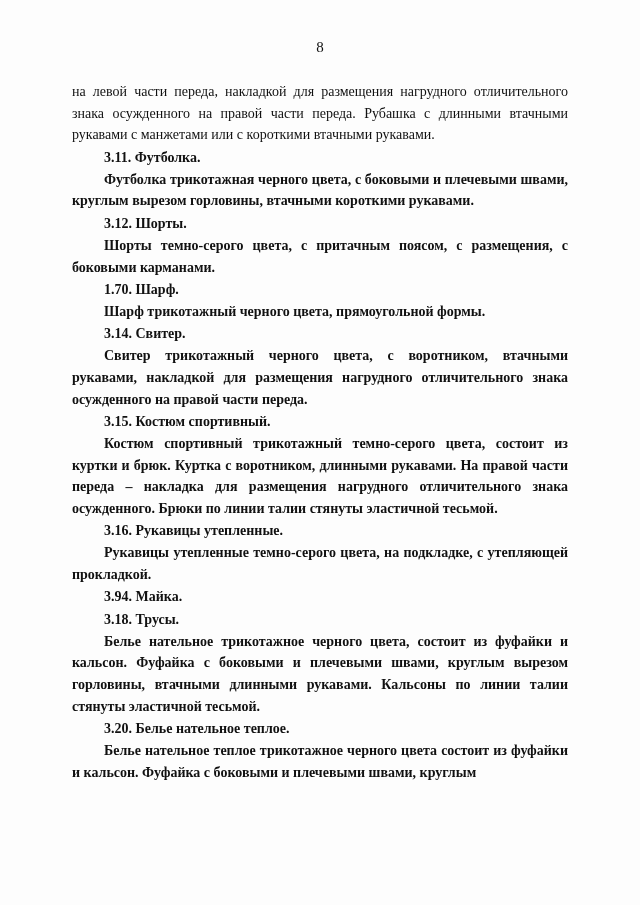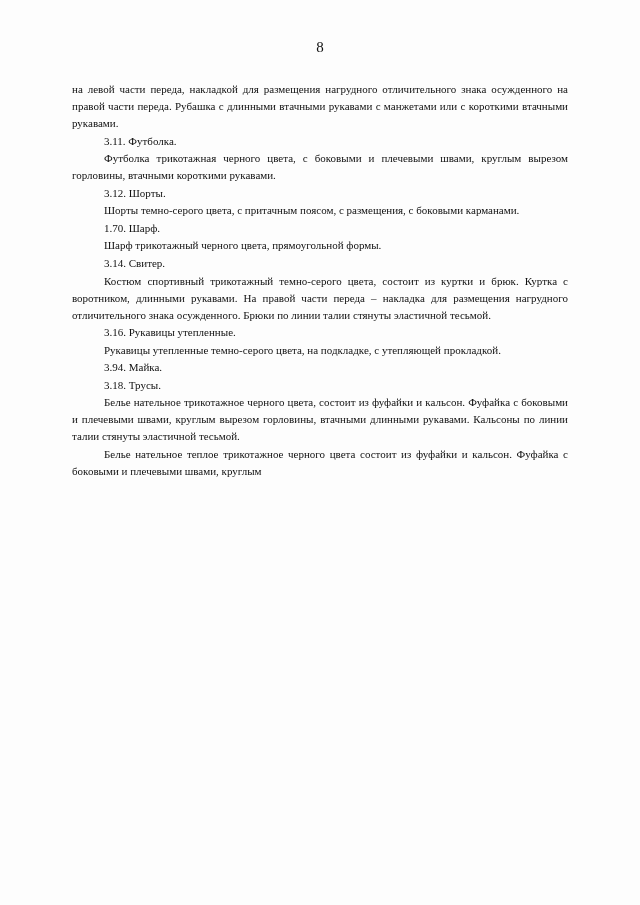--- a/index.html
+++ b/index.html
@@ -22,52 +22,56 @@
     background: #fdfdfd;
   }
   .page-number {
     text-align: center;
     font-size: 15px;
     line-height: 1;
     margin: 0 0 26px 0;
     letter-spacing: 0.2px;
   }
   .body-text {
-    font-size: 11px;
+    font-size: 14px;
     line-height: 1.55;
     text-align: justify;
     text-justify: inter-word;
     hyphens: none;
   }
   .body-text p {
     margin: 0;
     text-indent: 0;
   }
   .body-text p.ind {
     text-indent: 32px;
   }
   .body-text p + p {
     margin-top: 0.5px;
+    font-weight: bold;
   }
 </style>
 </head>
 <body>
 
 <div class="page">
   <div class="page-number">8</div>
   <div class="body-text">
       <p class="">на левой части переда, накладкой для размещения нагрудного отличительного знака осужденного на правой части переда. Рубашка с длинными втачными рукавами с манжетами или с короткими втачными рукавами.</p>
       <p class="ind">3.11. Футболка.</p>
       <p class="ind">Футболка трикотажная черного цвета, с боковыми и плечевыми швами, круглым вырезом горловины, втачными короткими рукавами.</p>
       <p class="ind">3.12. Шорты.</p>
       <p class="ind">Шорты темно-серого цвета, с притачным поясом, с размещения, с боковыми карманами.</p>
       <p class="ind">1.70. Шарф.</p>
       <p class="ind">Шарф трикотажный черного цвета, прямоугольной формы.</p>
       <p class="ind">3.14. Свитер.</p>
+      <p class="ind">Свитер трикотажный черного цвета, с воротником, втачными рукавами, накладкой для размещения нагрудного отличительного знака осужденного на правой части переда.</p>
+      <p class="ind">3.15. Костюм спортивный.</p>
       <p class="ind">Костюм спортивный трикотажный темно-серого цвета, состоит из куртки и брюк. Куртка с воротником, длинными рукавами. На правой части переда – накладка для размещения нагрудного отличительного знака осужденного. Брюки по линии талии стянуты эластичной тесьмой.</p>
       <p class="ind">3.16. Рукавицы утепленные.</p>
       <p class="ind">Рукавицы утепленные темно-серого цвета, на подкладке, с утепляющей прокладкой.</p>
       <p class="ind">3.94. Майка.</p>
       <p class="ind">3.18. Трусы.</p>
       <p class="ind">Белье нательное трикотажное черного цвета, состоит из фуфайки и кальсон. Фуфайка с боковыми и плечевыми швами, круглым вырезом горловины, втачными длинными рукавами. Кальсоны по линии талии стянуты эластичной тесьмой.</p>
+      <p class="ind">3.20. Белье нательное теплое.</p>
       <p class="ind">Белье нательное теплое трикотажное черного цвета состоит из фуфайки и кальсон. Фуфайка с боковыми и плечевыми швами, круглым</p>
     </div>
 </div>
 
 </body></html>

